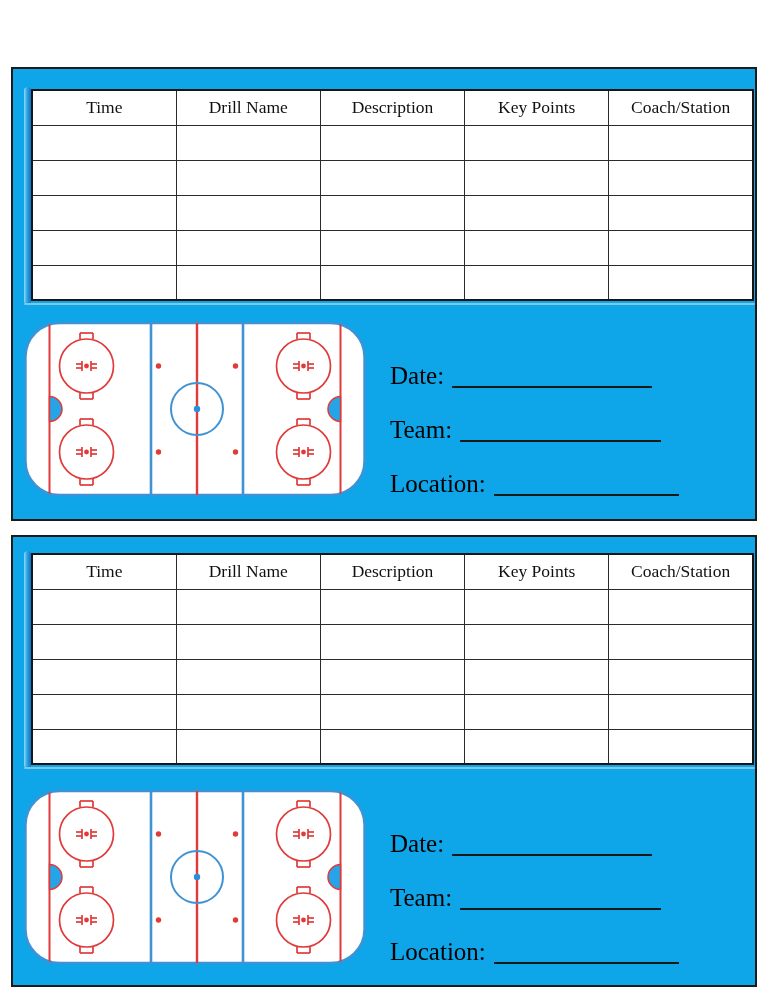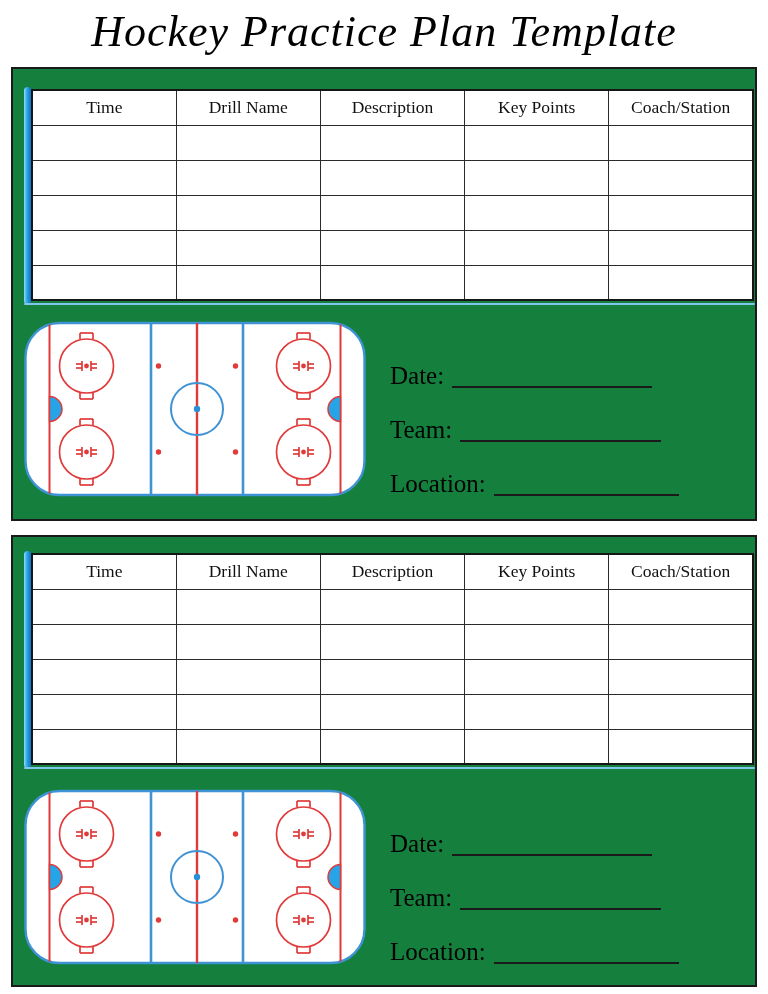--- a/index.html
+++ b/index.html
@@ -16,21 +16,21 @@
     position: absolute; top: 6px; left: 0; width: 100%;
     text-align: center;
     font-style: italic; font-weight: normal;
     font-size: 44px; color: #000;
     letter-spacing: 1px;
     white-space: nowrap;
   }
 
   .plan-section {
     position: absolute; left: 11px; width: 746px;
-    border: 2.5px solid #1a1a1a; background: #15803d;
+    border: 2.5px solid #1a1a1a; background: #0ea5e9;
   }
   .s1 { top: 67px;  height: 454px; }
   .s2 { top: 535px; height: 452px; }
 
   
   .table-wrap { position: absolute; left: 18px; top: 20px; width: 723px; }
   .s2 .table-wrap { top: 16px; }
 
   .accent-left {
     position: absolute; left: -7px; top: -2px; bottom: -3px; width: 7px;
@@ -70,21 +70,20 @@
   .field-line { display: inline-block; height: 0; border-bottom: 2px solid #1a1a1a; margin-left: 8px; }
   .w-date { width: 200px; }
   .w-team { width: 201px; }
   .w-loc  { width: 185px; }
 </style>
 </head>
 <body>
 
 <div class="page">
 
-  <h1 class="title">Hockey Practice Plan Template</h1>
 
   <section class="plan-section s1">
     <div class="table-wrap">
       <div class="accent-left"></div>
       <div class="accent-bottom"></div>
       <table class="drill-table">
         <thead>
           <tr>
             <th>Time</th>
             <th>Drill Name</th>

